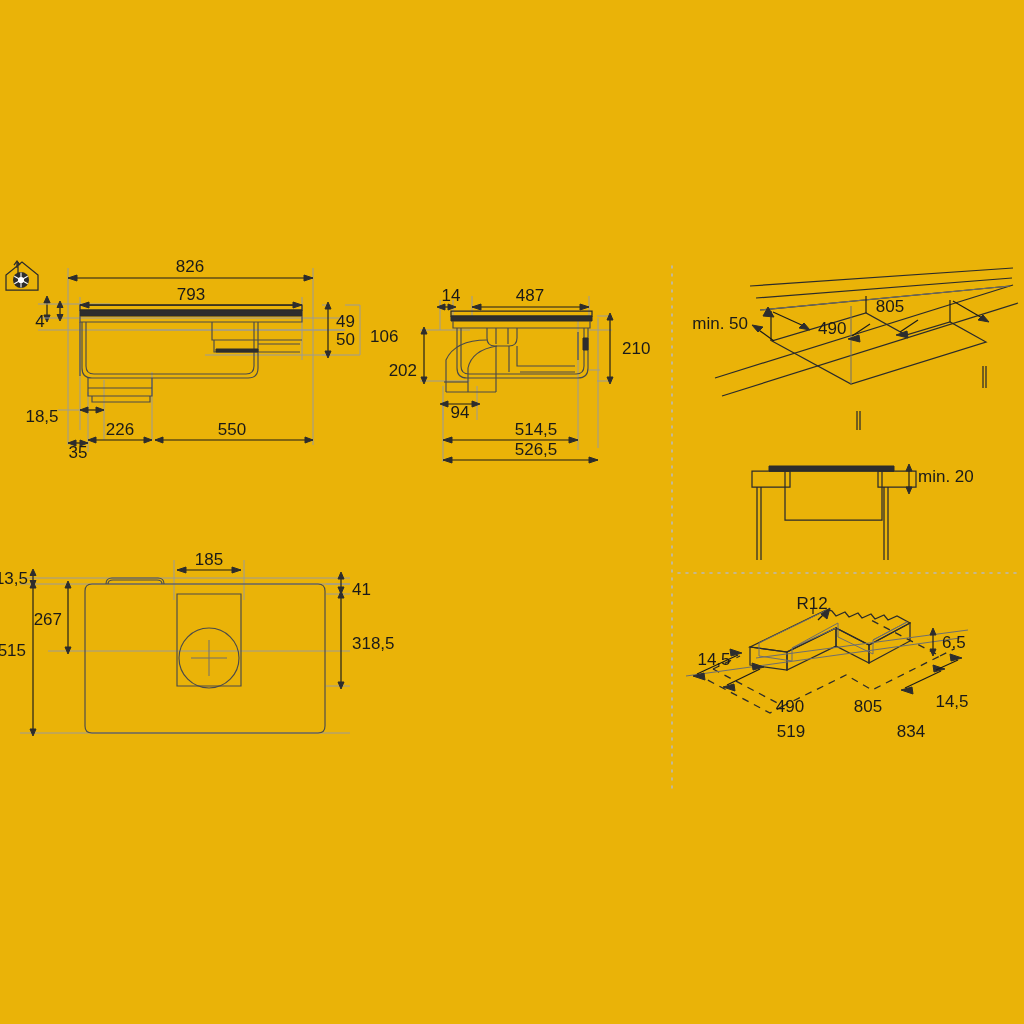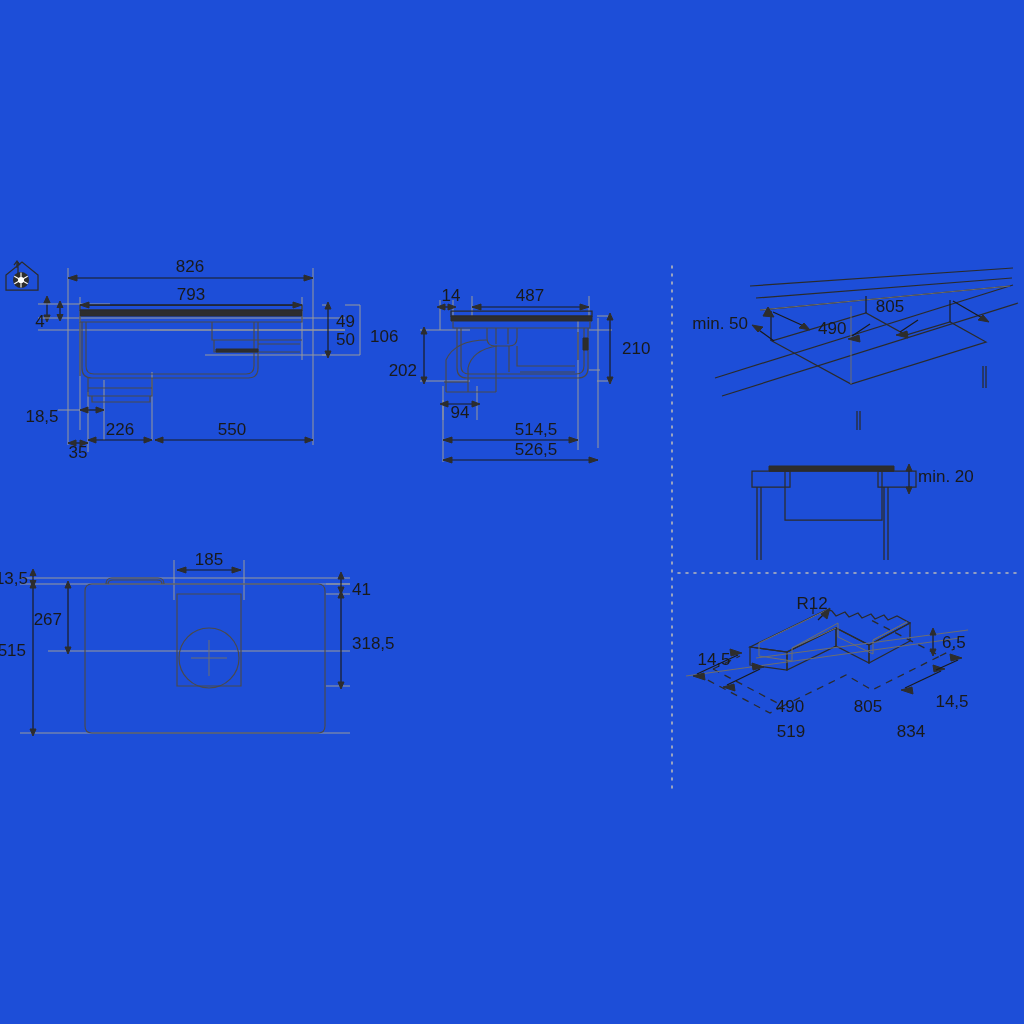--- a/index.html
+++ b/index.html
@@ -4,21 +4,21 @@
 <style>
   html, body {
     margin: 0;
     padding: 0;
     background: #ffffff;
   }
   #page {
     position: relative;
     width: 1024px;
     height: 1024px;
-    background: #1d4ed8;
+    background: #eab308;
     font-family: "Liberation Sans", sans-serif;
     overflow: hidden;
   }
   #sheet {
     position: absolute;
     inset: 0;
   }
   svg text {
     font-family: "Liberation Sans", sans-serif;
     fill: #1a1a1a;

